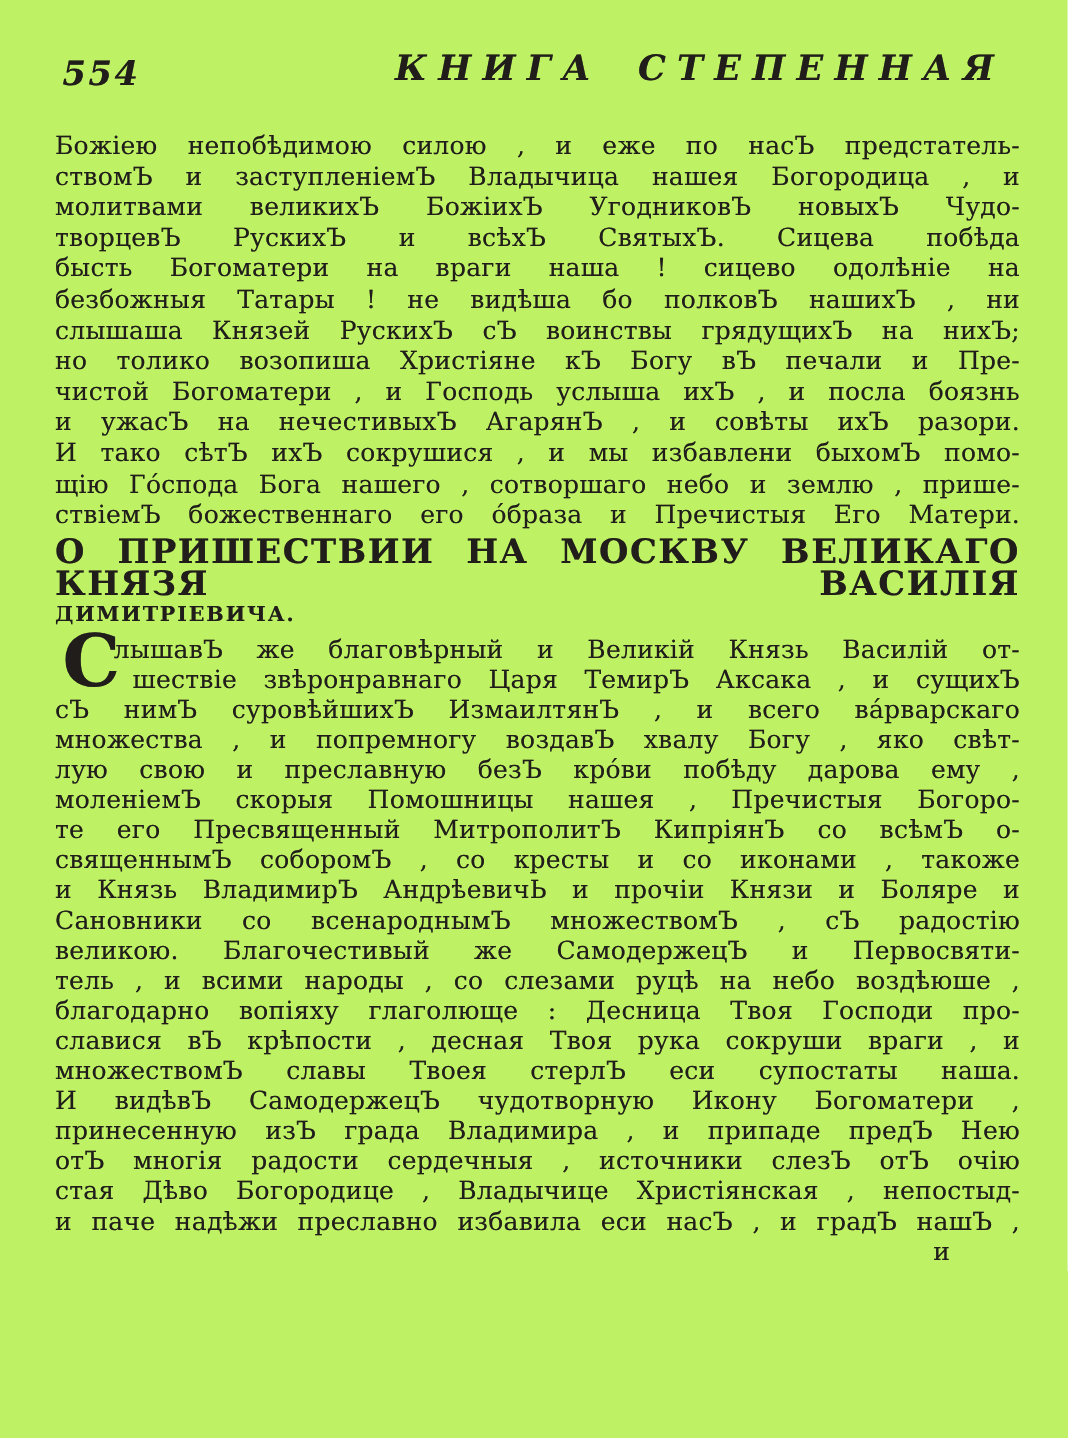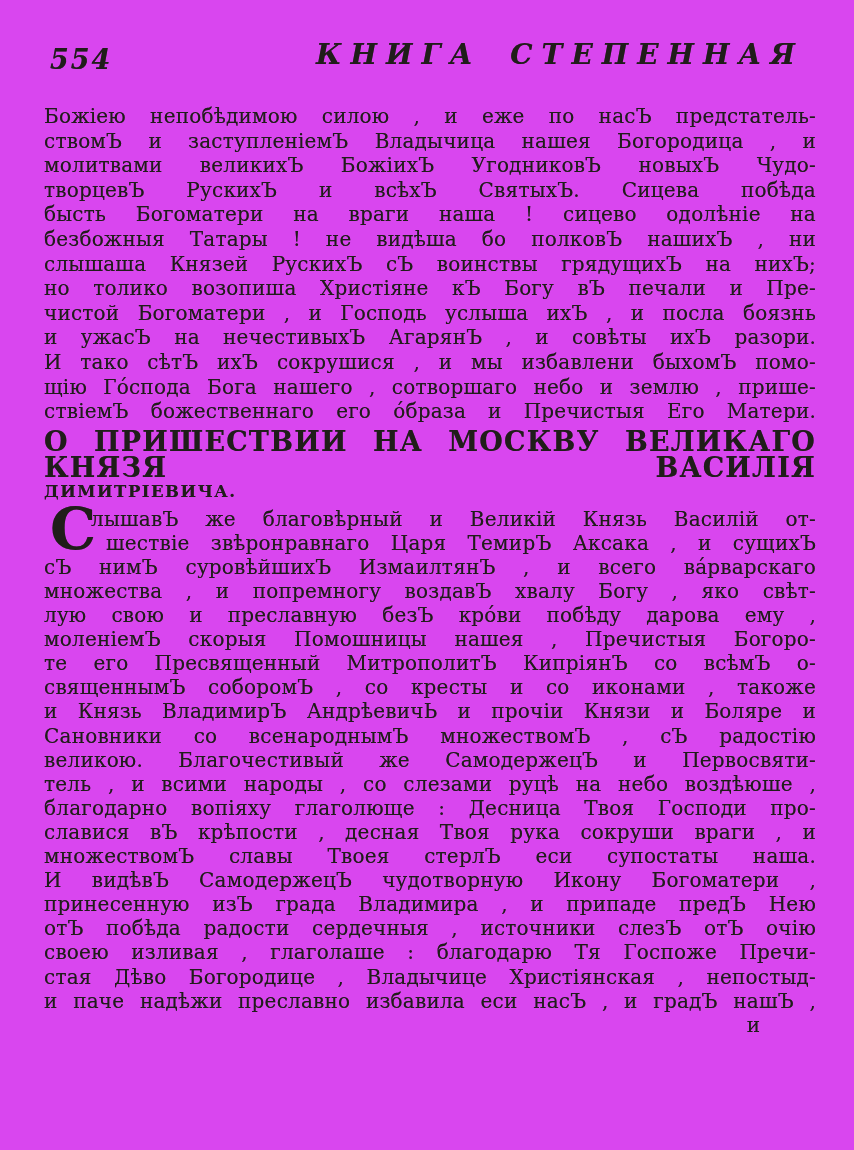--- a/index.html
+++ b/index.html
@@ -6,21 +6,21 @@
     margin: 0;
     padding: 0;
     background: #f3f1ec;
   }
   .page {
     position: relative;
     width: 854px;
     height: 1150px;
     margin: 0 auto;
     box-sizing: border-box;
-    background: #d946ef;
+    background: #bef264;
     color: #201d1a;
     font-family: "DejaVu Serif", "Liberation Serif", serif;
     padding: 26px 38px 0 44px;
     overflow: hidden;
     text-shadow: 0 0 0.5px rgba(32,29,26,0.55);
   }
   .page-header {
     position: relative;
     height: 50px;
     margin-bottom: 16px;
@@ -135,22 +135,21 @@
         <div class="line">священнымЪ соборомЪ , со кресты и со иконами , такоже</div>
         <div class="line">и Князь ВладимирЪ АндрѣевичЬ и прочіи Князи и Боляре и</div>
         <div class="line">Сановники со всенароднымЪ множествомЪ , сЪ радостію</div>
         <div class="line">великою. Благочестивый же СамодержецЪ и Первосвяти-</div>
         <div class="line">тель , и всими народы , со слезами руцѣ на небо воздѣюше ,</div>
         <div class="line">благодарно вопіяху глаголюще : Десница Твоя Господи про-</div>
         <div class="line">славися вЪ крѣпости , десная Твоя рука сокруши враги , и</div>
         <div class="line">множествомЪ славы Твоея стерлЪ еси супостаты наша.</div>
         <div class="line">И видѣвЪ СамодержецЪ чудотворную Икону Богоматери ,</div>
         <div class="line">принесенную изЪ града Владимира , и припаде предЪ Нею</div>
-        <div class="line">отЪ побѣда радости сердечныя , источники слезЪ отЪ очію</div>
-        <div class="line">своею изливая , глаголаше : благодарю Тя Госпоже Пречи-</div>
+        <div class="line">отЪ многія радости сердечныя , источники слезЪ отЪ очію</div>
         <div class="line">стая Дѣво Богородице , Владычице Христіянская , непостыд-</div>
         <div class="line">и паче надѣжи преславно избавила еси насЪ , и градЪ нашЪ ,</div>
       </div>
   </section>
 
   <div class="catchword">и</div>
 
 </div>
 
 </body></html>

